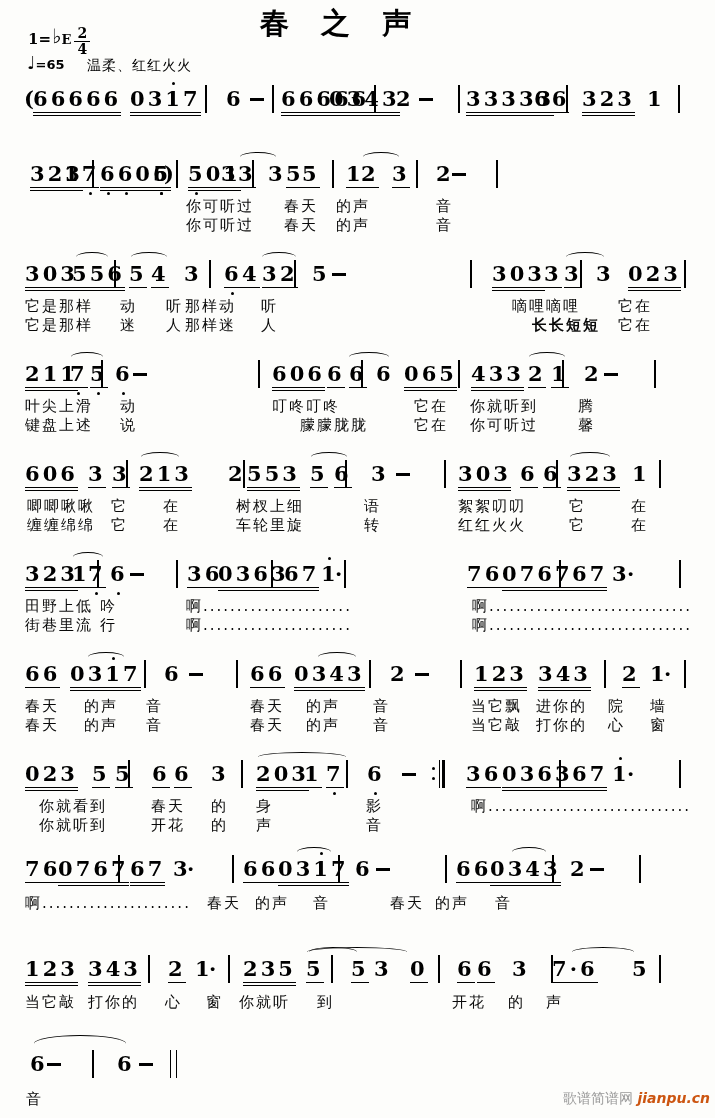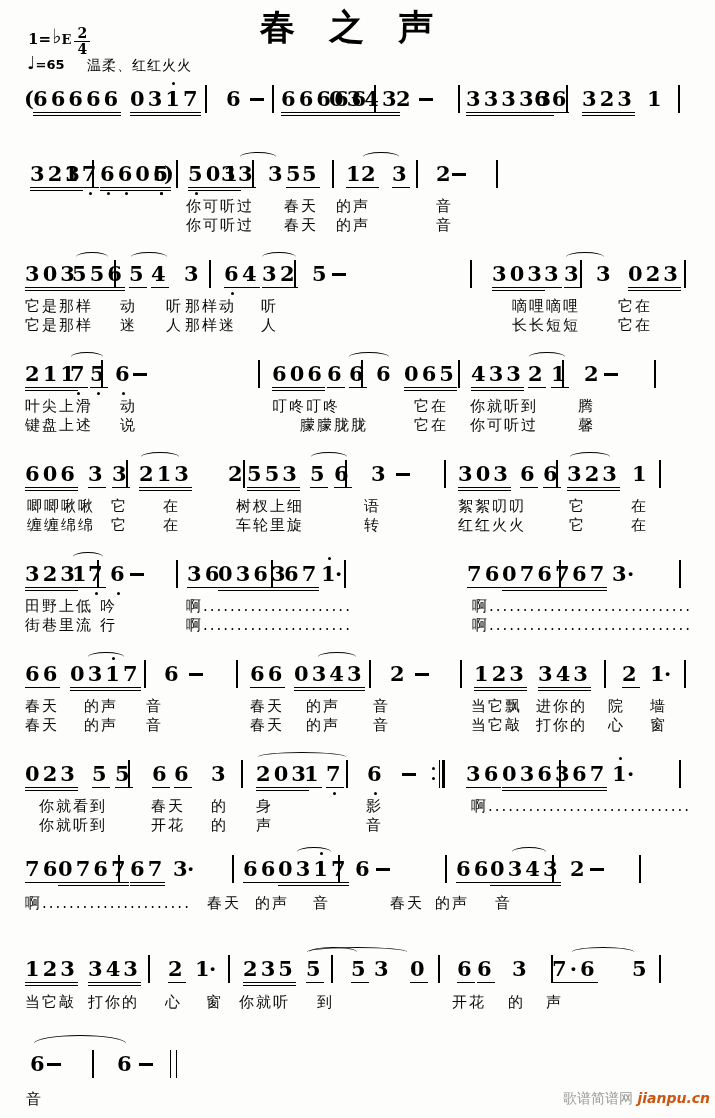--- a/index.html
+++ b/index.html
@@ -1,20 +1,20 @@
 <!DOCTYPE html>
 <html><head>
 <meta charset="utf-8">
 <style>
   html,body{margin:0;padding:0;}
   body{background:#e8e8e8;font-family:"DejaVu Sans",sans-serif;}
   #page{position:relative;width:715px;height:1118px;background:#fdfdfb;overflow:hidden;
         font-family:"DejaVu Sans",sans-serif;color:#000;}
   
-  .title{position:absolute;left:260px;top:4px;font-size:35px;font-weight:bold;
+  .title{position:absolute;left:260px;top:4px;font-size:29px;font-weight:bold;
          font-family:"DejaVu Serif",serif;word-spacing:18px;letter-spacing:2px;white-space:nowrap;}
   .authors{position:absolute;left:565px;top:14px;font-size:16px;line-height:26px;
            letter-spacing:2px;text-align:left;white-space:nowrap;}
   .keysig{position:absolute;left:28px;top:30px;font-size:15px;font-weight:bold;
           display:flex;align-items:flex-start;font-family:"DejaVu Serif",serif;}
   .keysig .flat{font-size:20px;margin:-6px 0 0 1px;}
   .keysig .letter{font-size:13px;margin-top:2px;}
   .frac{display:inline-flex;flex-direction:column;align-items:center;margin:-4px 0 0 3px;
         font-size:14px;line-height:15px;font-weight:bold;}
   .frac .num{border-bottom:1.5px solid #000;padding:0 3px;}
@@ -158,21 +158,21 @@
       <div class="lyr" style="left: 166px; top: 297px;">听</div>
       <div class="lyr" style="left: 185px; top: 297px;">那样动</div>
       <div class="lyr" style="left: 261px; top: 297px;">听</div>
       <div class="lyr" style="left: 512px; top: 297px;">嘀哩嘀哩</div>
       <div class="lyr" style="left: 618px; top: 297px;">它在</div>
       <div class="lyr" style="left: 25px; top: 316px;">它是那样</div>
       <div class="lyr" style="left: 120px; top: 316px;">迷</div>
       <div class="lyr" style="left: 166px; top: 316px;">人</div>
       <div class="lyr" style="left: 185px; top: 316px;">那样迷</div>
       <div class="lyr" style="left: 261px; top: 316px;">人</div>
-      <div class="lyr" style="left: 512px; top: 316px;">长长短短</div>
+      <div class="lyr" style="left: 532px; top: 316px; font-weight: bold;">长长短短</div>
       <div class="lyr" style="left: 618px; top: 316px;">它在</div>
       <div class="note u2" style="left: 25px; top: 363px;"><span class="ch">2</span><span class="ch">1</span><span class="ch">1</span></div>
       <div class="note u1" style="left: 70px; top: 363px;"><span class="ch db">7</span></div>
       <div class="note u1" style="left: 90px; top: 363px;"><span class="ch db">5</span></div>
       <div class="bar" style="left: 101px; top: 360px;"></div>
       <div class="note" style="left: 115px; top: 363px;"><span class="ch db">6</span></div>
       <div class="dash" style="left: 133px; top: 373px;"></div>
       <div class="bar" style="left: 258px; top: 360px;"></div>
       <div class="note u2" style="left: 272px; top: 363px;"><span class="ch">6</span><span class="ch">0</span><span class="ch">6</span></div>
       <div class="note u1" style="left: 327px; top: 363px;"><span class="ch">6</span></div>

